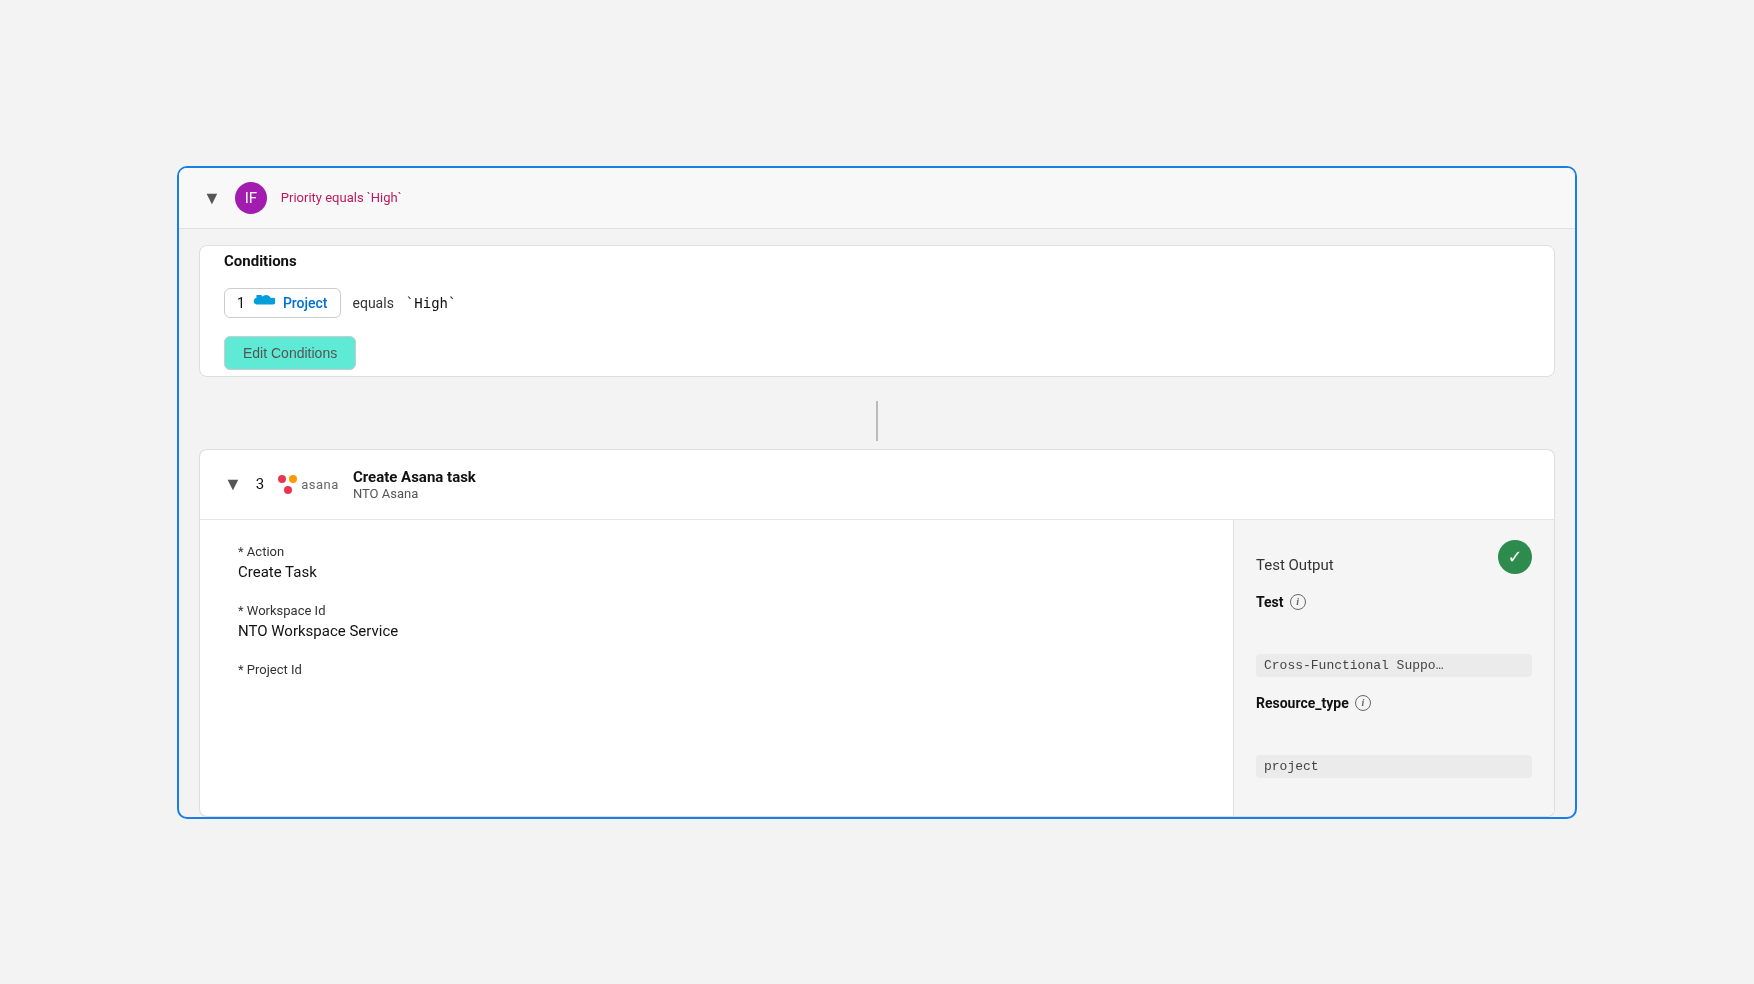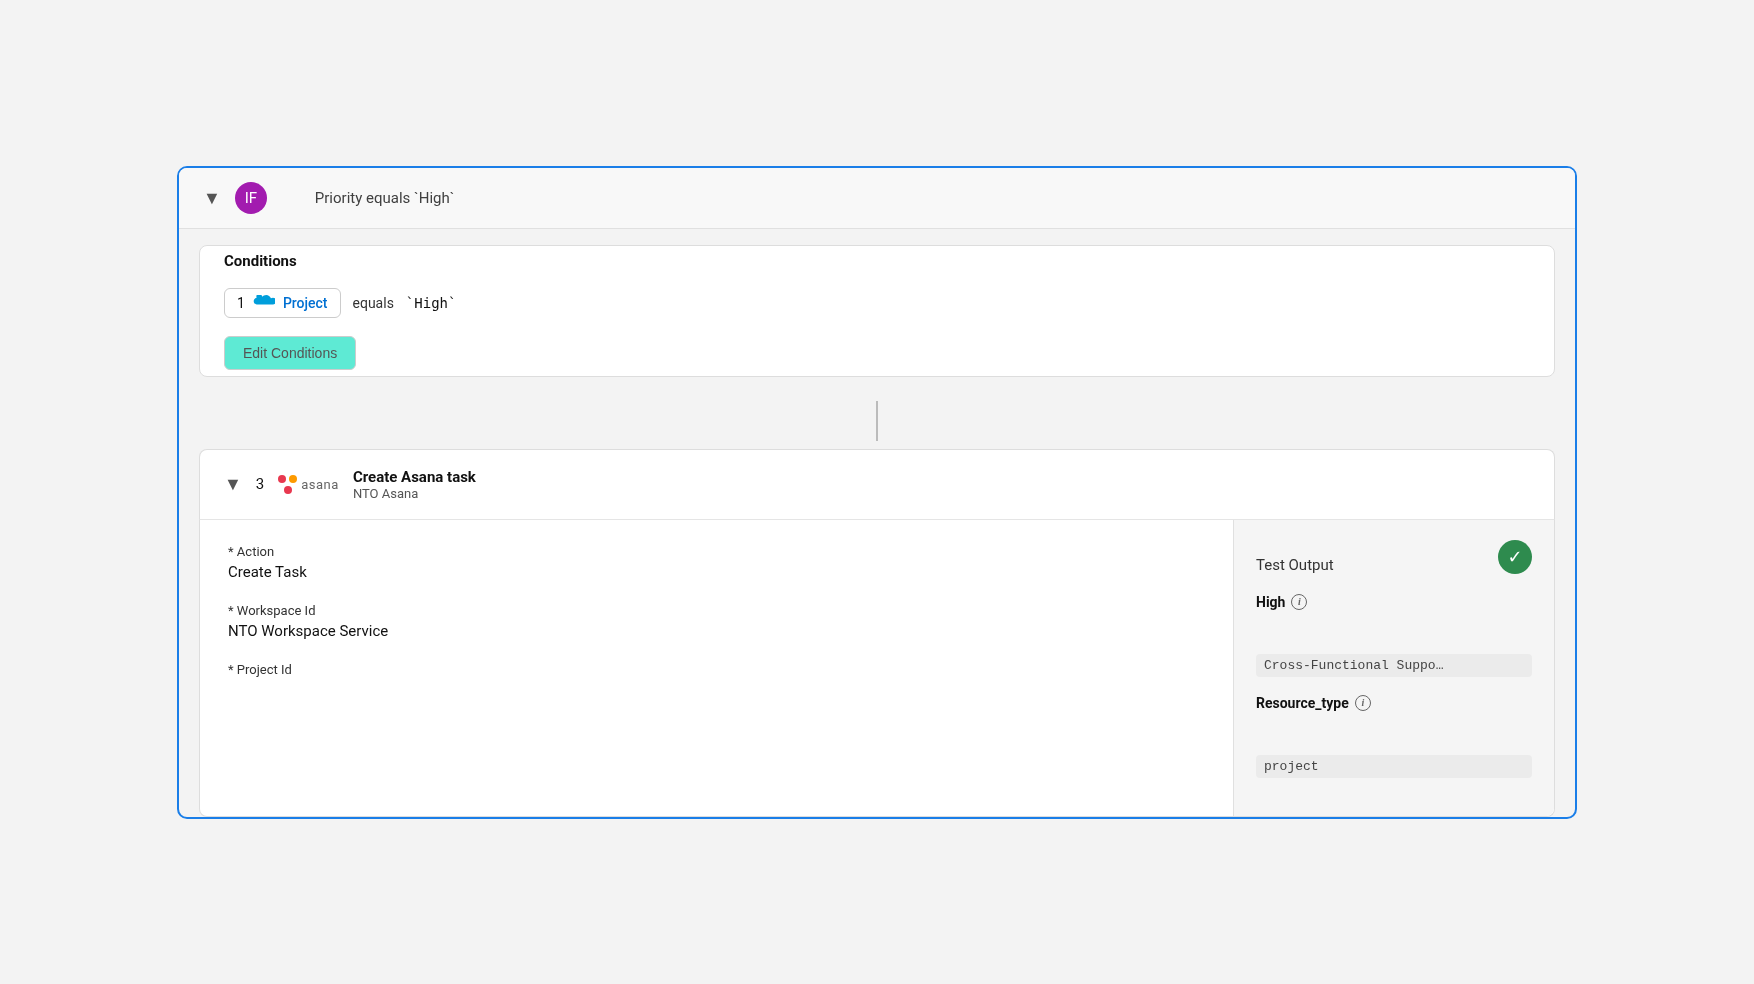--- a/index.html
+++ b/index.html
@@ -40,23 +40,22 @@
       font-weight: 400;
       font-size: 15px;
       border-radius: 50%;
       width: 32px;
       height: 32px;
       display: flex;
       align-items: center;
       justify-content: center;
     }
     .if-title {
-      font-size: 15px;
-      color: #404040;
-      margin-left: 34px;
+      font-size: 13px;
+      color: #be185d;
     }
 
     
     .conditions-card {
       margin: 16px 20px;
       background: #fff;
       border: 1px solid #ddd;
       border-radius: 8px;
       padding: 6px 24px;
     }
@@ -204,20 +203,21 @@
       border-radius: 0 0 8px 8px;
       min-height: 280px;
     }
     .form-section {
       flex: 1;
       padding: 24px 28px;
       border-right: 1px solid #e0e0e0;
     }
     .form-field {
       margin-bottom: 22px;
+      margin-left: 10px;
     }
     .field-label {
       font-size: 13px;
       color: #c00;
       margin-bottom: 4px;
     }
     .field-label span {
       color: #333;
     }
     .field-value {
@@ -365,21 +365,21 @@
       </div>
     </div>
 
     <div class="test-output-panel">
       <div class="test-output-header">
         <span class="test-output-label">Test Output</span>
         <div class="success-check">✓</div>
       </div>
       <div class="output-field">
         <div class="output-field-label">
-          <span>High</span>
+          <span>Test</span>
           <span class="info-icon">i</span>
         </div>
         <div class="output-value">Cross-Functional Suppo…</div>
       </div>
       <div class="output-field">
         <div class="output-field-label">
           <span>Resource_type</span>
           <span class="info-icon">i</span>
         </div>
         <div class="output-value">project</div>

